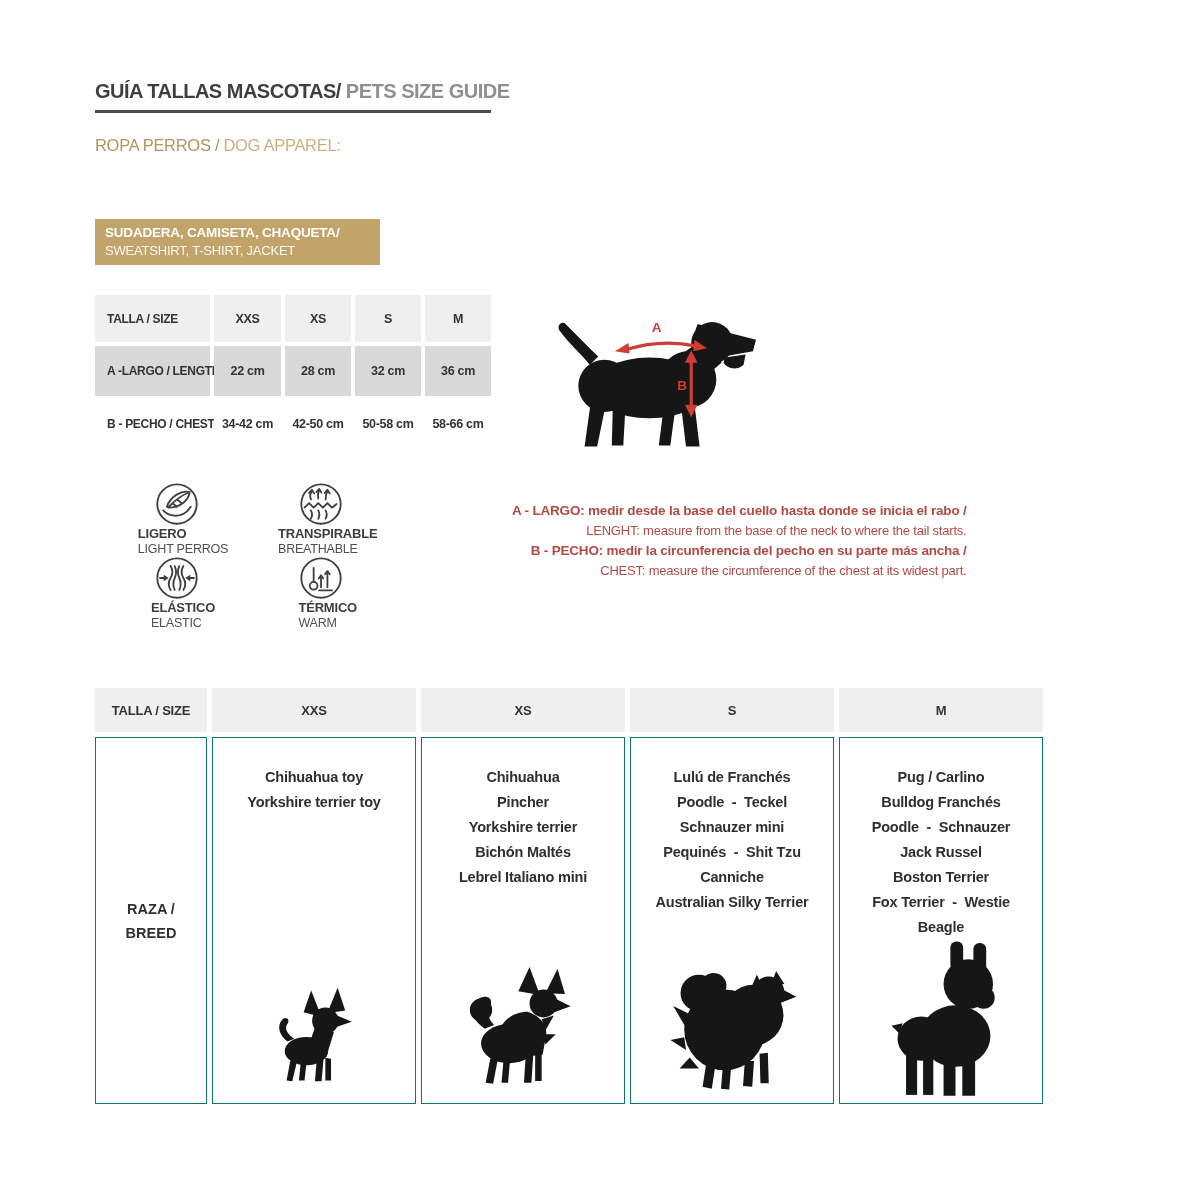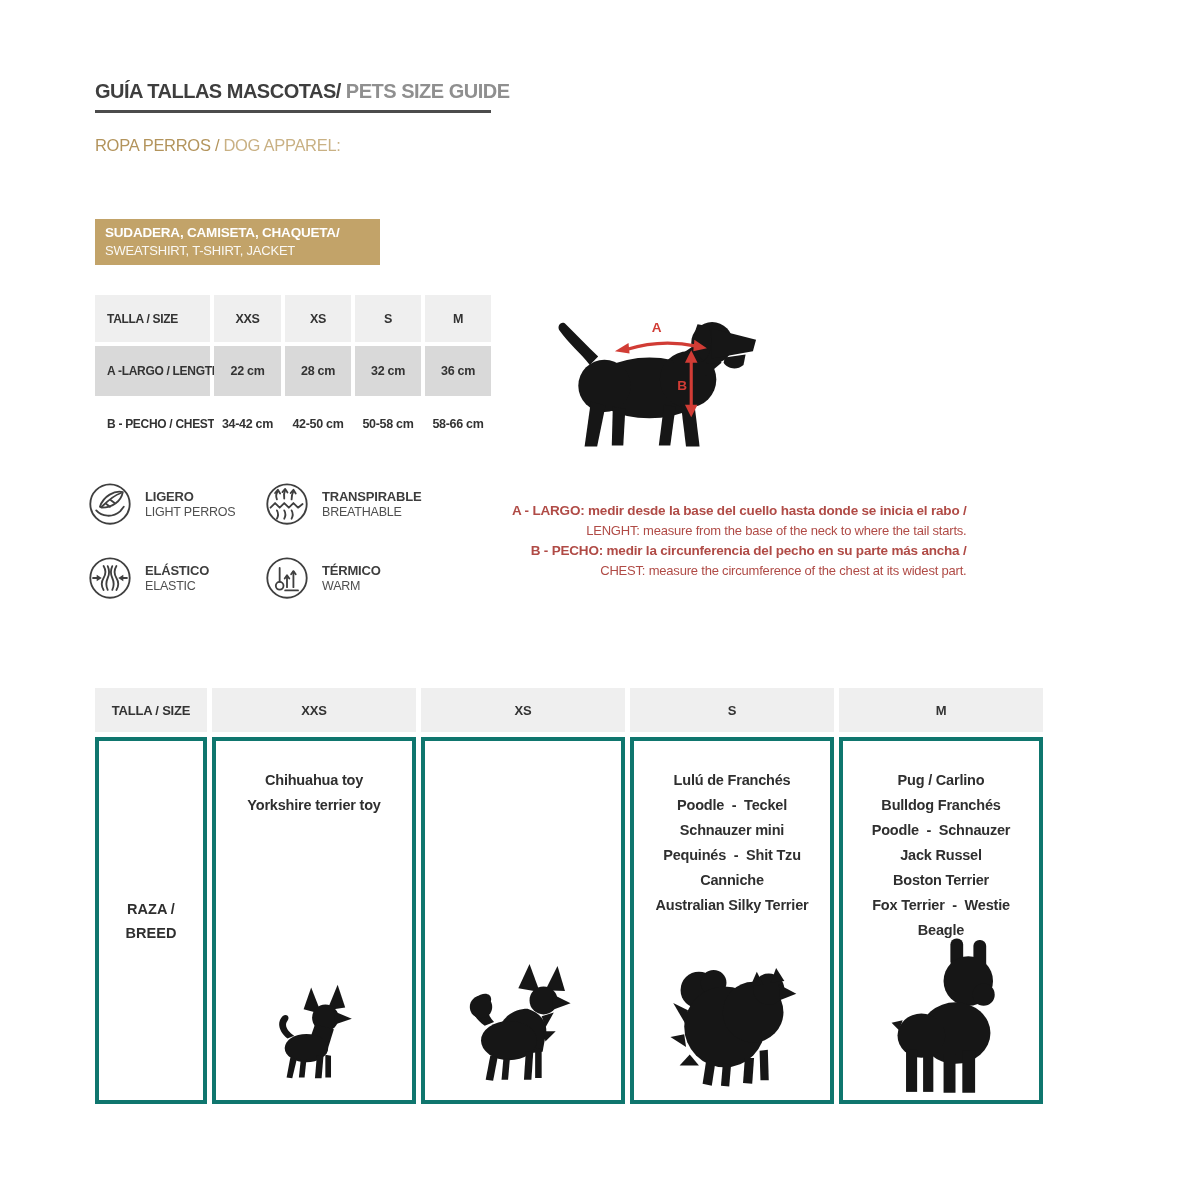--- a/index.html
+++ b/index.html
@@ -32,41 +32,41 @@
   .size-table .th{background:#efefef;}
   .size-table .ra{background:#d9d9d9;}
   .size-table .rb{background:#ffffff;}
 
   
   .diagram{left:548px;top:300px;width:230px;height:157px;}
   .diagram text{font-family:"Liberation Sans",sans-serif;font-weight:bold;font-size:13px;fill:var(--red-arrow,#d13c35);}
 
   
   .features{left:88px;top:482px;display:grid;grid-template-columns:177px auto;row-gap:30px;column-gap:0;}
-  .feature{display:flex;align-items:center;height:44px;}
+  .feature{display:flex;align-items:center;height:44px;flex-direction:column;}
   .feature .ftxt{margin-left:13px;}
   .feature .fes{font-size:13px;font-weight:bold;color:#3d3d3d;letter-spacing:-0.2px;line-height:16px;}
   .feature .fen{font-size:12.5px;color:#4f4f4f;letter-spacing:-0.2px;line-height:15px;}
   .ficon{width:44px;height:44px;flex:0 0 44px;}
   .ficon path,.ficon circle,.ficon line{stroke:#3f3f3f;fill:none;stroke-width:2;stroke-linecap:round;stroke-linejoin:round;}
   .ficon .fill{fill:#3f3f3f;stroke:none;}
 
   
   .notes{left:512px;top:501px;color:var(--red-text,#b04b46);text-align:right;}
   .notes .nes{font-size:13.5px;font-weight:bold;letter-spacing:-0.2px;line-height:20px;white-space:nowrap;}
   .notes .nen{font-size:13px;font-weight:normal;margin-left:20px;letter-spacing:-0.2px;line-height:20px;white-space:nowrap;}
 
   
   .breed-header{left:95px;top:688px;display:grid;height:44px;
                 grid-template-columns:112px 204px 204px 204px 204px;gap:5px;}
   .breed-header .cell{background:#efefef;display:flex;align-items:center;justify-content:center;
                       font-size:13px;font-weight:bold;color:#333;letter-spacing:-0.2px;}
   .breed-body{left:95px;top:737px;display:grid;height:367px;
               grid-template-columns:112px 204px 204px 204px 204px;gap:5px;}
-  .breed-body .cell{background:#fff;border:4px solid #0f766e;box-sizing:border-box;position:relative;}
+  .breed-body .cell{background:#fff;border:1px solid #0f766e;box-sizing:border-box;position:relative;}
   .breed-body .label-cell{display:flex;align-items:center;justify-content:center;text-align:center;
                           white-space:pre-line;font-size:14.5px;font-weight:bold;color:#2f2f2f;line-height:24px;}
   .breeds{padding-top:27px;text-align:center;font-size:14.5px;font-weight:bold;color:#2f2f2f;
           line-height:25px;letter-spacing:-0.2px;}
   .dog{position:absolute;left:50%;transform:translateX(-50%);}
   .dog g{fill:#161616;}
 </style>
 </head>
 <body>
 
@@ -245,20 +245,27 @@
           <path d="M27,62 C18,55 15,45 22,38 C26,35 30,39 27,43 C23,48 27,54 34,59 Z"></path>
           <polygon points="58,80 65,81 63,104 56,104"></polygon>
           <polygon points="67,79 73,80 73,103 67,103"></polygon>
           <polygon points="30,82 37,83 32,104 26,103"></polygon>
           <polygon points="41,84 47,84 45,103 39,103"></polygon>
         </g>
       </svg>
     </div>
 
     <div class="cell">
+      <div class="breeds">
+          <div>Chihuahua</div>
+          <div>Pincher</div>
+          <div>Yorkshire terrier</div>
+          <div>Bichón Maltés</div>
+          <div>Lebrel Italiano mini</div>
+        </div>
       <svg class="dog" style="bottom:7px" width="140" height="131" viewBox="0 0 150 140">
         <g>
           <polygon points="82,2 93,32 70,28"></polygon>
           <polygon points="112,4 99,30 120,31"></polygon>
           <circle cx="97" cy="41" r="15"></circle>
           <polygon points="106,34 126,44 107,51"></polygon>
           <path d="M80,50 C92,54 100,62 100,74 L96,96 L60,100 L48,74 C52,60 64,50 80,50 Z"></path>
           <ellipse cx="60" cy="84" rx="30" ry="21"></ellipse>
           <polygon points="95,58 108,54 99,70"></polygon>
           <polygon points="97,74 110,74 99,85"></polygon>

